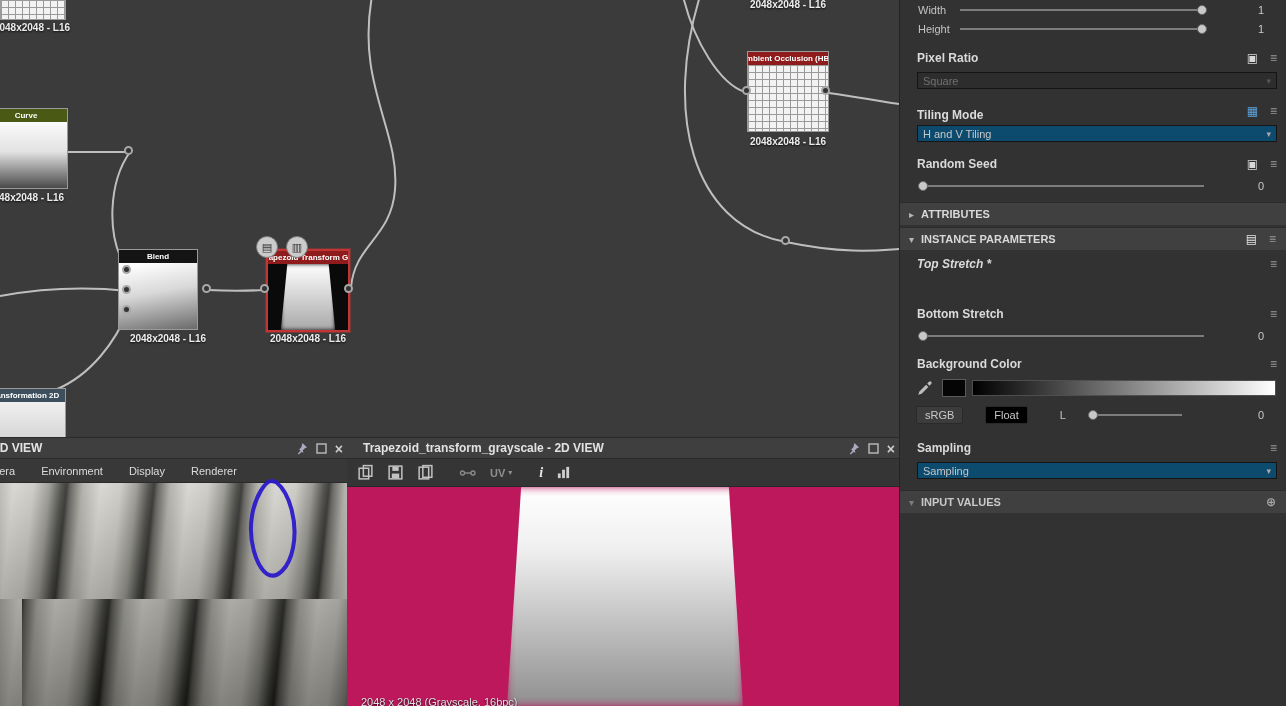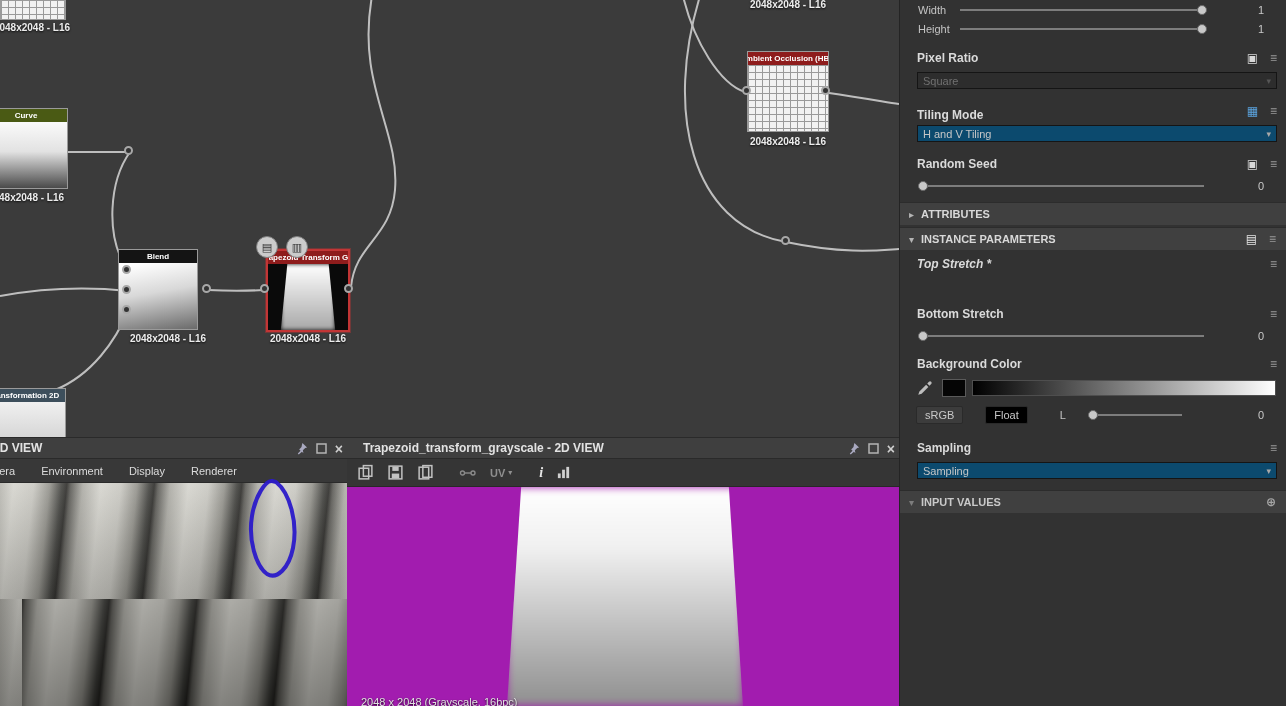--- a/index.html
+++ b/index.html
@@ -45,21 +45,21 @@
   #v3drender{position:relative;height:223px;overflow:hidden;background:#4c4c49;}
   .shingles{position:absolute;left:-20px;right:-20px;height:56%;
     background:repeating-linear-gradient(96deg,#23221f 0px,#55544f 4px,#a9a8a1 16px,#d4d3cc 34px,#c7c6bf 54px,#8f8e87 70px,#3a3a36 82px,#23221f 87px);}
   .shingles.lower{top:52%;height:52%;background-position:42px 0;}
   #v3drender::after{content:"";position:absolute;inset:0;background:linear-gradient(180deg,rgba(255,255,255,.14),rgba(0,0,0,.38));}
   #annot{position:absolute;left:0;top:0;z-index:5;pointer-events:none;}
 
   
   #v2d{left:347px;top:437px;width:552px;height:269px;text-align:center;}
   #v2dtool{height:28px;background:#353535;border-bottom:1px solid #282828;display:flex;align-items:center;gap:13px;padding-left:10px;}
-  #v2dimg{position:relative;height:219px;background:#a21caf;overflow:hidden;}
+  #v2dimg{position:relative;height:219px;background:#be185d;overflow:hidden;}
   #trap{position:absolute;left:160px;top:0;width:236px;height:100%;
     background:linear-gradient(180deg,#ffffff 0%,#f0f0f0 28%,#c2c2c2 62%,#8f8f8f 100%);
     clip-path:polygon(6% 0,94% 0,100% 100%,0 100%);filter:blur(4px);}
   #v2dstatus{position:absolute;left:14px;bottom:-2px;font-size:11px;color:#e0e0e0;text-shadow:0 1px 2px #000;}
   .uvdd{display:flex;align-items:center;gap:3px;color:#8f8f8f;font-size:11px;font-weight:bold;}
   .infoi{font-family:"Liberation Serif",serif;font-style:italic;font-weight:bold;color:#e8e8e8;font-size:14px;}
 
   
   #props{position:absolute;left:899px;top:0;width:387px;height:706px;background:#323232;border-left:1px solid #242424;overflow:hidden;}
   .srow{position:absolute;left:0;right:0;display:flex;align-items:center;padding:0 22px 0 18px;height:19px;}

